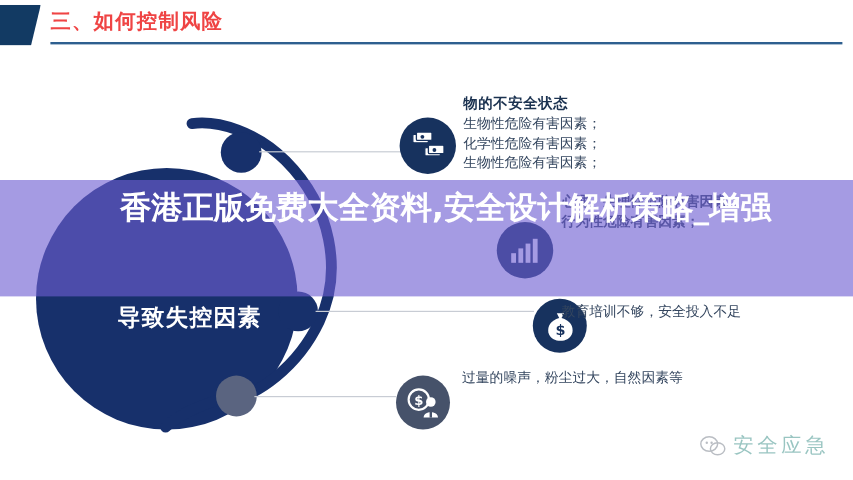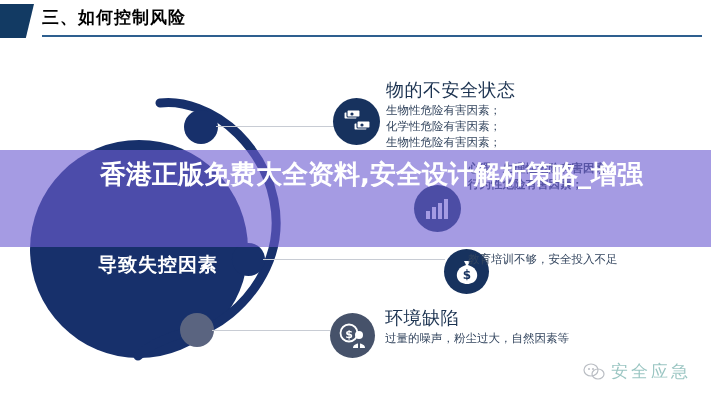--- a/index.html
+++ b/index.html
@@ -6,21 +6,21 @@
   body{width:711px;height:400px;overflow:hidden;
        font-family:"DejaVu Sans","Liberation Sans",sans-serif;}
 
   #stage{position:relative;width:711px;height:400px;background:#ffffff;overflow:hidden;}
 
   
   .hdr-shape{position:absolute;left:0;top:4px;width:34px;height:34px;
              background:#123a63;
              clip-path:polygon(0 0,100% 0,76% 100%,0 100%);}
   .hdr-title{position:absolute;left:42px;top:6px;font-size:17px;font-weight:bold;
-             color:#000000;letter-spacing:1px;white-space:nowrap;}
+             color:#ef4444;letter-spacing:1px;white-space:nowrap;}
   .hdr-rule{position:absolute;left:42px;top:35px;width:660px;height:2px;
             background:#2e5f8f;}
 
   
   .big-circle{position:absolute;left:30px;top:140px;width:218px;height:218px;
               border-radius:50%;background:#17306b;}
   .big-circle-label{position:absolute;left:98px;top:252px;font-size:19px;font-weight:bold;
                     color:#ffffff;letter-spacing:1px;white-space:nowrap;}
 
   
@@ -41,21 +41,21 @@
   
   .icon-circle{position:absolute;border-radius:50%;display:flex;
                align-items:center;justify-content:center;}
   .ic-goods{left:333px;top:98px;width:47px;height:47px;background:#17325e;}
   .ic-person{left:414px;top:185px;width:47px;height:47px;background:#17325e;}
   .ic-mgmt{left:444px;top:249px;width:45px;height:45px;background:#17325e;}
   .ic-env{left:330px;top:313px;width:45px;height:45px;background:#46526a;}
 
   
   .blk{position:absolute;}
-  .blk h4{margin:0;font-size:18px;font-weight:normal;color:#1b3250;
+  .blk h4{margin:0;font-size:12px;font-weight:bold;color:#1b3250;
           letter-spacing:.5px;white-space:nowrap;}
   .blk p{margin:1px 0 0 0;font-size:11.5px;color:#33455e;
          line-height:15px;white-space:nowrap;}
   .b-goods{left:386px;top:78px;}
   .b-person{left:468px;top:160px;font-weight:bold;}
   .b-mgmt{left:468px;top:251px;}
   .b-env{left:385px;top:306px;}
 
   
   .band{position:absolute;left:0;top:150px;width:711px;height:97px;
@@ -146,21 +146,20 @@
   <div class="blk b-person">
     <p>心理、生理性危险有害因素；</p>
     <p>行为性危险有害因素；</p>
   </div>
 
   <div class="blk b-mgmt">
     <p>教育培训不够，安全投入不足</p>
   </div>
 
   <div class="blk b-env">
-    <h4>环境缺陷</h4>
     <p>过量的噪声，粉尘过大，自然因素等</p>
   </div>
 
   <div class="band"></div>
   <div class="band-text">
     <div>香港正版免费大全资料,安全设计解析策略_增强</div>
   </div>
 
   <div class="wm">
     <svg width="22" height="18" viewBox="0 0 22 18">

